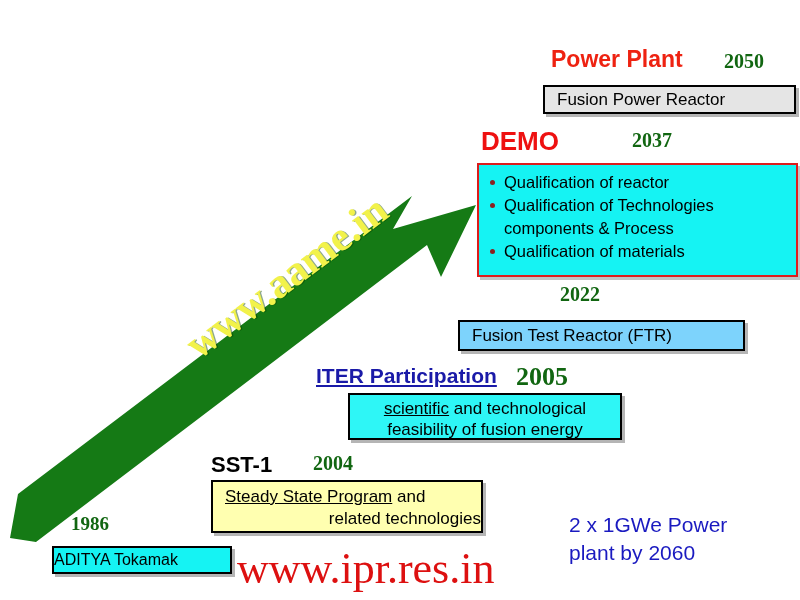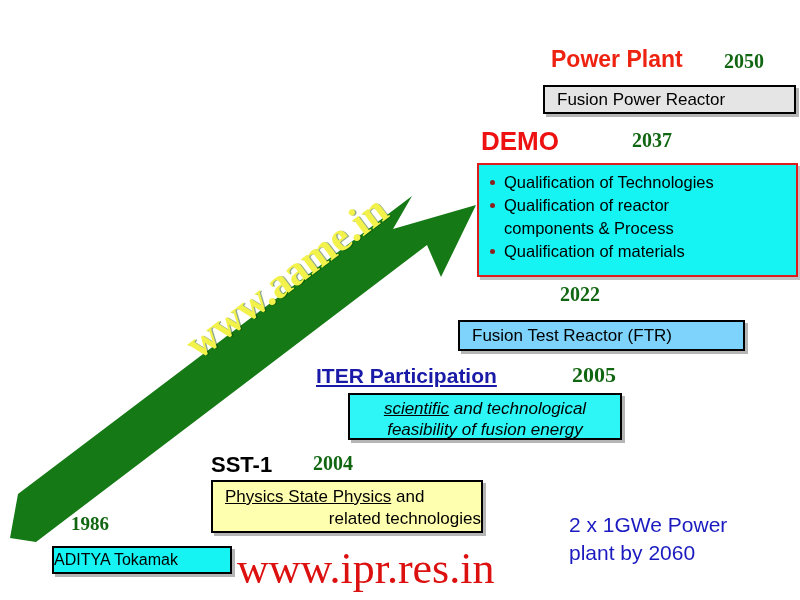--- a/index.html
+++ b/index.html
@@ -54,21 +54,21 @@
   
   .box {
     position: absolute;
     box-sizing: border-box;
     border: 2px solid #000000;
     color: #000000;
     font-size: 17px;
     line-height: 22px;
     box-shadow: 3px 3px 0 rgba(120,120,120,0.55);
   }
-  .box.center { text-align: center; font-style: italic; }
+  .box.center { text-align: center; }
 
   #fusion-power-reactor-box {
     left: 543px; top: 85px;
     width: 253px; height: 29px;
     background: #e5e5e5;
     padding-left: 12px;
     line-height: 25px;
     font-size: 17px;
   }
 
@@ -158,21 +158,21 @@
   #year-2037 { left: 632px; top: 129px; font-size: 20px; }
 
   #year-2022 { left: 560px; top: 283px; font-size: 20px; }
 
   #label-iter {
     left: 316px; top: 364px;
     color: #1a1aa8;
     font-size: 21px;
     text-decoration: underline;
   }
-  #year-2005 { left: 572px; top: 362px; font-size: 22px; }
+  #year-2005 { left: 516px; top: 362px; font-size: 26px; }
 
   #label-sst1 {
     left: 211px; top: 452px;
     color: #000000;
     font-size: 22px;
   }
   #year-2004 { left: 313px; top: 452px; font-size: 20px; }
 
   #year-1986 { left: 71px; top: 513px; font-size: 19px; }
 
@@ -230,41 +230,41 @@
   <div id="aame-watermark">www.aame.in</div>
 
   <div class="stage-label" id="label-power-plant">Power Plant</div>
   <div class="year" id="year-2050">2050</div>
   <div class="box" id="fusion-power-reactor-box">Fusion Power Reactor</div>
 
   <div class="stage-label" id="label-demo">DEMO</div>
   <div class="year" id="year-2037">2037</div>
   <div class="box" id="demo-box">
     <ul>
+      <li>Qualification of reactor</li>
       <li>Qualification of Technologies</li>
-      <li>Qualification of reactor</li>
       <li class="cont">components &amp; Process</li>
       <li>Qualification of materials</li>
     </ul>
   </div>
 
   <div class="year" id="year-2022">2022</div>
   <div class="box" id="ftr-box">Fusion Test Reactor (FTR)</div>
 
   <div class="stage-label" id="label-iter">ITER Participation</div>
   <div class="year" id="year-2005">2005</div>
   <div class="box center" id="iter-box">
     <span class="u">scientific</span><span> and technological</span><br>
     <span>feasibility of fusion energy</span>
   </div>
 
   <div class="stage-label" id="label-sst1">SST-1</div>
   <div class="year" id="year-2004">2004</div>
   <div class="box" id="sst1-box">
-    <span class="ln1"><span class="u">Physics State Physics</span><span> and</span></span>
+    <span class="ln1"><span class="u">Steady State Program</span><span> and</span></span>
     <span class="ln2">related technologies</span>
   </div>
 
   <div class="year" id="year-1986">1986</div>
   <div class="box" id="aditya-box">ADITYA Tokamak</div>
 
   <div id="gw-note">
     <span>2 x 1GWe Power</span><br>
     <span>plant by 2060</span>
   </div>

